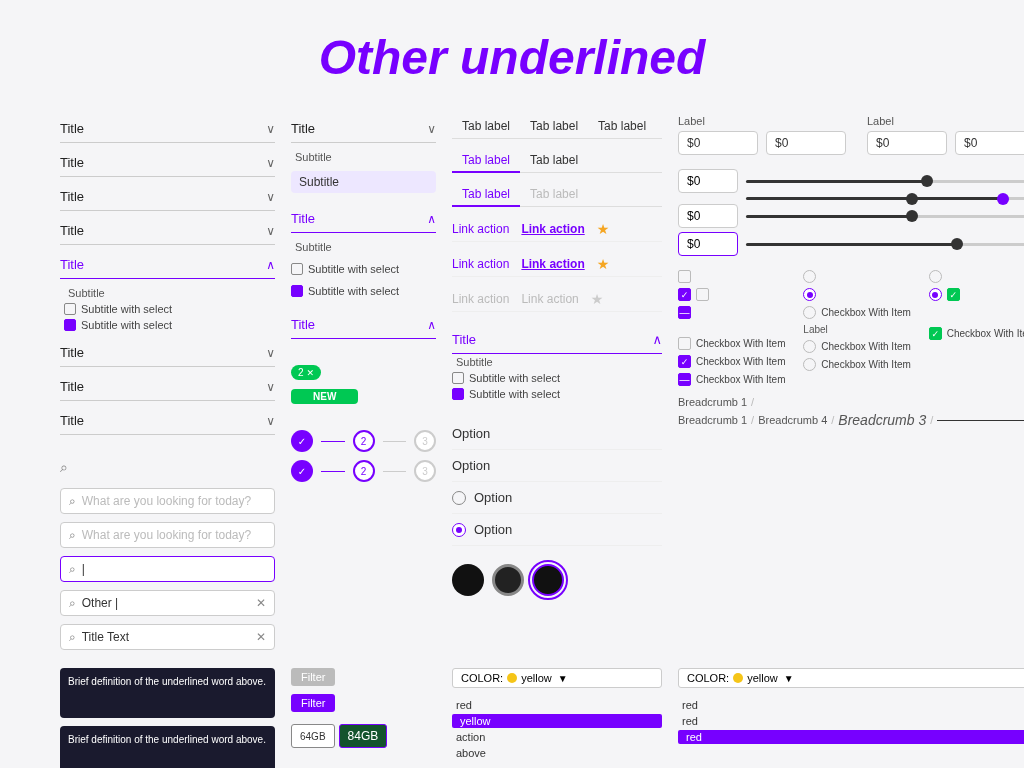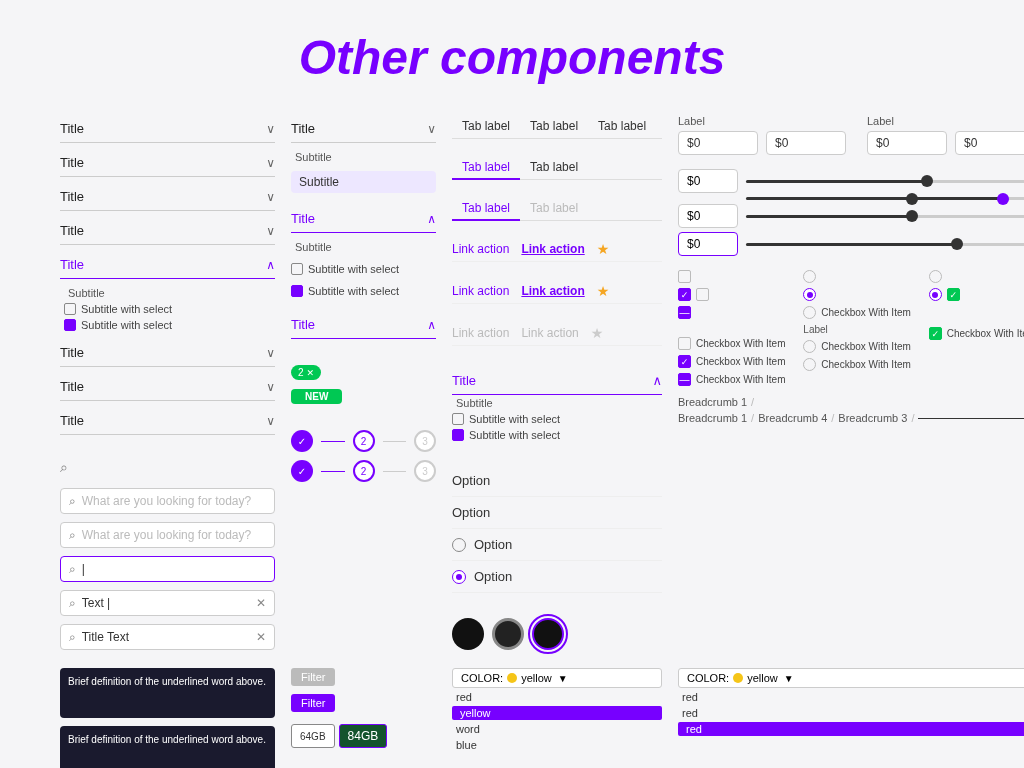--- a/index.html
+++ b/index.html
@@ -46,21 +46,21 @@
       display: flex; align-items: center; gap: 5px;
       font-size: 11px; color: #444; padding: 2px 0;
     }
     .cb { width: 12px; height: 12px; border: 1.5px solid #888; border-radius: 2px; display:inline-block; }
     .cb.checked { background: #7700ff; border-color: #7700ff; }
 
     
     .col2 { display: flex; flex-direction: column; gap: 6px; }
 
     
-    .col3 { display: flex; flex-direction: column; gap: 10px; justify-content: space-between; }
+    .col3 { display: flex; flex-direction: column; gap: 10px; }
     .tab-row { display: flex; gap: 0; border-bottom: 1px solid #ddd; }
     .tab-label {
       font-size: 12px; padding: 4px 10px; color: #333; cursor: pointer;
       border-bottom: 2px solid transparent; margin-bottom: -1px;
     }
     .tab-label.active { border-bottom: 2px solid #7700ff; color: #7700ff; }
     .tab-label.disabled { color: #bbb; }
 
     .link-row { display: flex; gap: 12px; align-items: center; padding: 4px 0; border-bottom: 1px solid #eee; }
     .link-normal { font-size: 12px; color: #7700ff; }
@@ -95,21 +95,21 @@
     .search-text { color: #333; font-size: 12px; }
     .clear-x { color: #888; font-size: 12px; margin-left: auto; cursor: pointer; }
 
     
     .badges-row { display: flex; gap: 6px; align-items: center; margin-top: 4px; }
     .badge-pill {
       display:flex; align-items:center; gap:3px;
       background: #00c853; color: white; font-size: 10px; border-radius: 12px; padding: 2px 7px;
     }
     .badge-x { font-size: 9px; }
-    .badge-new { background: #00c853; color: white; font-size: 10px; border-radius: 4px; padding: 2px 14px; font-weight: 700; }
+    .badge-new { background: #00c853; color: white; font-size: 10px; border-radius: 4px; padding: 2px 22px; font-weight: 700; }
 
     
     .circles-row { display: flex; gap: 8px; align-items: center; margin-top: 4px; }
     .circle-black { width: 32px; height: 32px; border-radius: 50%; background: #111; }
     .circle-dark { width: 32px; height: 32px; border-radius: 50%; background: #222; border: 3px solid #888; }
     .circle-selected { width: 32px; height: 32px; border-radius: 50%; background: #111; border: 2px solid #7700ff; outline: 2px solid #7700ff; outline-offset: 2px; }
 
     
     .steps-row { display: flex; gap: 8px; align-items: center; margin-top: 4px; }
     .step-check { width: 22px; height: 22px; border-radius: 50%; background: #7700ff; color: white; display:flex;align-items:center;justify-content:center; font-size: 10px; }
@@ -201,35 +201,35 @@
     .storage-btn {
       border: 1px solid #888; background: white; border-radius: 3px;
       padding: 2px 8px; font-size: 10px; cursor: pointer; color: #333;
     }
     .storage-btn-active {
       border: 1px solid #7700ff; background: #14532d; border-radius: 3px;
       padding: 4px 8px; font-size: 12px; cursor: pointer; color: white;
     }
 
     
-    .color-dropdown-area { display: flex; flex-direction: column; gap: 0; }
+    .color-dropdown-area { display: flex; flex-direction: column; gap: 8px; }
     .color-dropdown-btn {
       display: flex; align-items: center; gap: 4px;
       border: 1px solid #ccc; border-radius: 3px; padding: 3px 8px;
       background: white; font-size: 11px; cursor: pointer;
     }
     .color-dot-yellow { width: 10px; height: 10px; border-radius: 50%; background: #f5c518; display:inline-block; }
     .color-list { display: flex; flex-direction: column; gap: 2px; margin-top: 2px; }
     .color-opt { font-size: 11px; color: #333; padding: 1px 4px; }
     .color-opt.selected { background: #7700ff; color: white; border-radius: 2px; padding: 1px 8px; }
   </style>
 </head>
 <body>
 
-<h1 class="page-title">Other components</h1>
+<h1 class="page-title">Other underlined</h1>
 
 <div class="main-grid">
 
   <div>
     <div class="accordion-section">
       <div class="accordion-item">
         <span>Title</span>
         <span class="chevron">∨</span>
       </div>
       <div class="accordion-item">
@@ -285,21 +285,21 @@
       <div class="search-row">
         <span class="search-icon-sm">⌕</span>
         <span class="search-placeholder">What are you looking for today?</span>
       </div>
       <div class="search-row focused">
         <span class="search-icon-sm">⌕</span>
         <span class="search-text">|</span>
       </div>
       <div class="search-row">
         <span class="search-icon-sm">⌕</span>
-        <span class="search-text">Text |</span>
+        <span class="search-text">Other |</span>
         <span class="clear-x">✕</span>
       </div>
       <div class="search-row">
         <span class="search-icon-sm">⌕</span>
         <span class="search-text">Title Text</span>
         <span class="clear-x">✕</span>
       </div>
     </div>
   </div>
 
@@ -558,21 +558,21 @@
     <div>
       <div class="breadcrumb-row">
         <span style="font-size:11px;color:#555;">Breadcrumb 1</span>
         <span class="breadcrumb-sep">/</span>
       </div>
       <div class="breadcrumb-row" style="margin-top:4px;">
         <span style="font-size:11px;color:#555;">Breadcrumb 1</span>
         <span class="breadcrumb-sep">/</span>
         <span style="font-size:11px;color:#555;">Breadcrumb 4</span>
         <span class="breadcrumb-sep">/</span>
-        <span style="font-size:11px;color:#555;">Breadcrumb 3</span>
+        <span style="font-size:14px;color:#555;font-style:italic;">Breadcrumb 3</span>
         <span class="breadcrumb-sep">/</span>
         <div class="breadcrumb-line"></div>
       </div>
     </div>
   </div>
 </div>
 
 <div class="bottom-row" style="margin-top:8px;">
 
   <div class="bottom-col1">
@@ -597,22 +597,22 @@
     <div class="color-dropdown-area">
       <div class="color-dropdown-btn">
         <span style="font-size:11px;">COLOR:</span>
         <span class="color-dot-yellow"></span>
         <span style="font-size:11px;">yellow</span>
         <span style="font-size:10px;margin-left:2px;">▼</span>
       </div>
       <div class="color-list">
         <span class="color-opt">red</span>
         <span class="color-opt selected">yellow</span>
-        <span class="color-opt">word</span>
-        <span class="color-opt">blue</span>
+        <span class="color-opt">action</span>
+        <span class="color-opt">above</span>
       </div>
     </div>
   </div>
 
   <div class="bottom-col4">
     <div class="color-dropdown-area">
       <div class="color-dropdown-btn">
         <span style="font-size:11px;">COLOR:</span>
         <span class="color-dot-yellow"></span>
         <span style="font-size:11px;">yellow</span>

